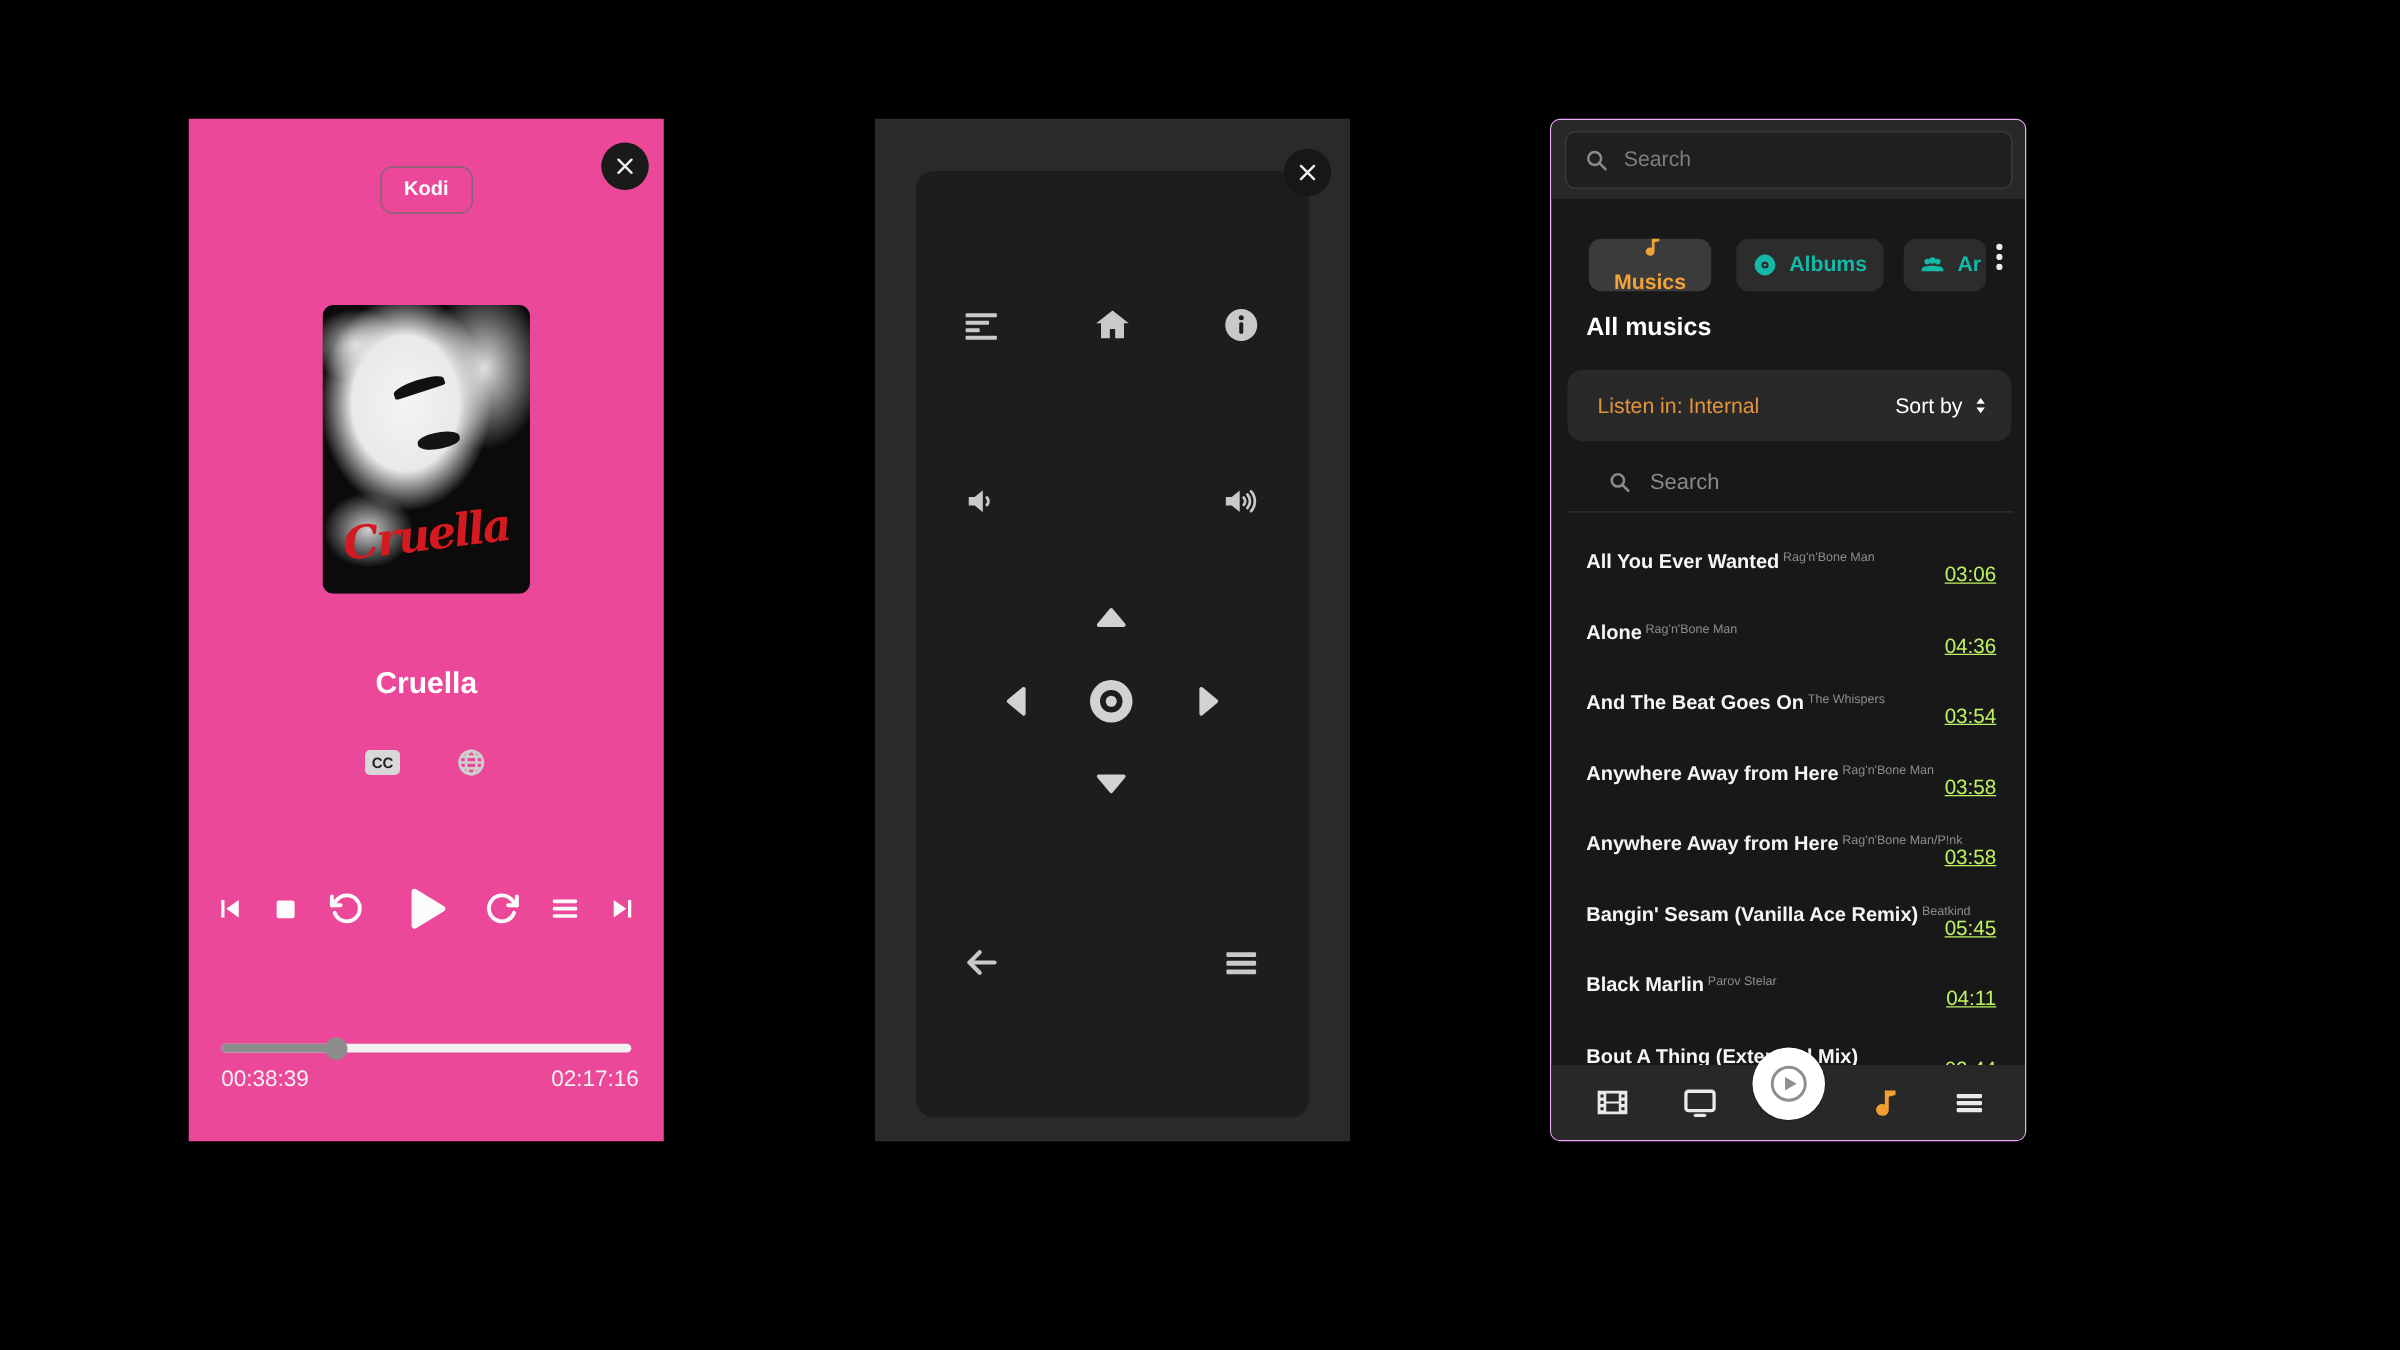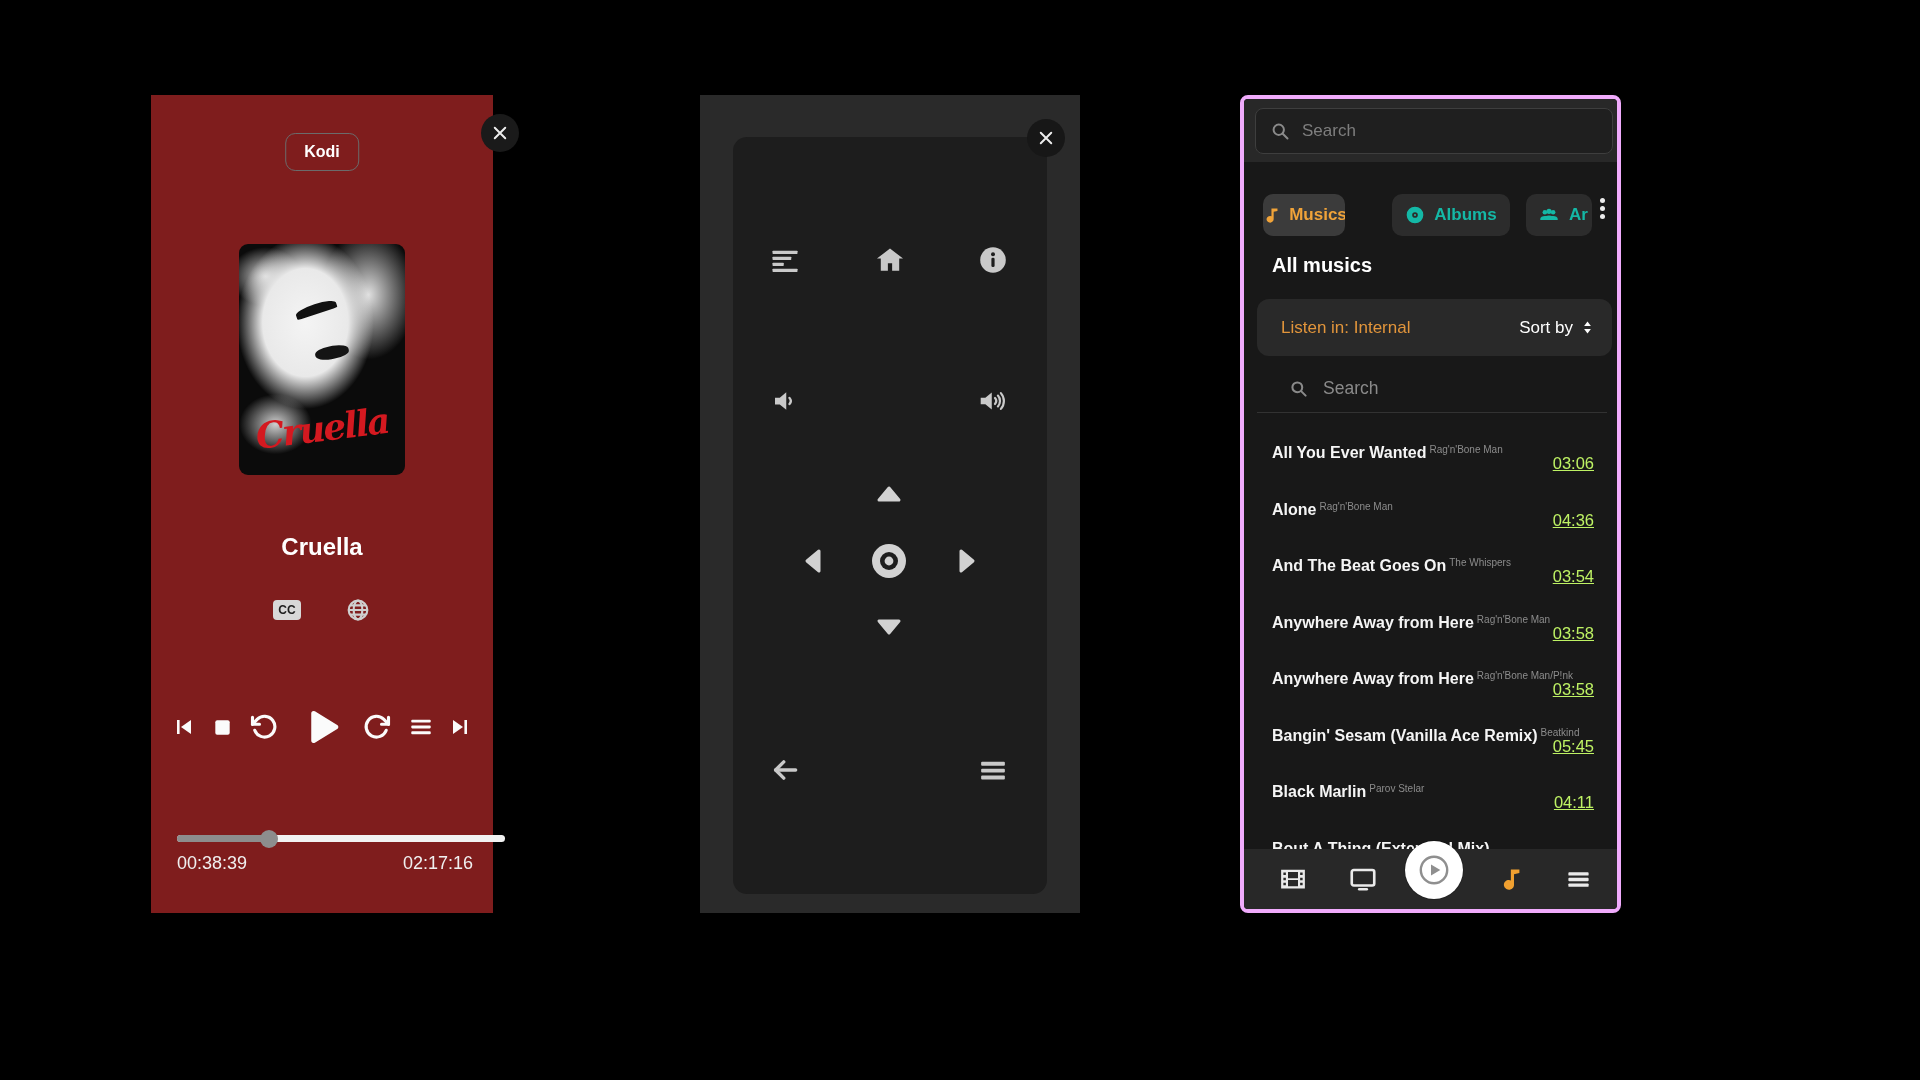--- a/index.html
+++ b/index.html
@@ -2,21 +2,21 @@
 <html><head>
 <meta charset="utf-8">
 <style>
   * { margin:0; padding:0; box-sizing:border-box; }
   html,body { width:1920px; height:1080px; background:#000; overflow:hidden;
               font-family:"Liberation Sans", sans-serif; }
   .stage { position:relative; width:1920px; height:1080px; background:#000; }
   .panel { position:absolute; top:95px; height:818px; }
 
   
-  .player { left:151px; width:342px; background:#7f1d1d; }
+  .player { left:151px; width:380px; background:#ec4899; }
   .chip { position:absolute; top:38px; left:50%; transform:translateX(-50%);
           border:1px solid #6b6b6b; border-radius:10px; padding:9px 18px;
           color:#fff; font-weight:bold; font-size:16px; background:transparent; }
   .close-btn { position:absolute; width:38px; height:38px; border-radius:50%;
                background:#1a1a1a; display:flex; align-items:center; justify-content:center;
                color:#ededed; z-index:4; }
   .player .close-btn { top:19px; left:330px; }
   .poster { position:absolute; top:149px; left:50%; transform:translateX(-50%);
             width:166px; height:231px; border-radius:9px; overflow:hidden;
             background:
@@ -55,21 +55,21 @@
   .remote { left:700px; width:380px; background:#2a2a2a; }
   .remote-inner { position:absolute; left:33px; top:42px; width:314px; height:757px;
             background:#1d1d1d; border-radius:14px; }
   .remote .close-btn { top:24px; left:327px; background:#171717; }
   .r-abs { position:absolute; display:flex; align-items:center; justify-content:center;
             color:#c9c9c9; }
   .dpad-tri { color:#d2d2d2; }
 
   
   .library { left:1240px; width:381px; background:#181818;
-            border:4px solid #f0abfc; border-radius:8px; overflow:hidden; }
+            border:1px solid #f0abfc; border-radius:8px; overflow:hidden; }
   .lib-header { position:absolute; top:0; left:0; right:0; height:63px; background:#282828; }
   .search-box { position:absolute; left:11px; top:9px; width:358px; height:46px;
             background:#1f1f1f; border:1px solid #3e3e3e; border-radius:8px;
             display:flex; align-items:center; padding:0 14px; gap:12px; }
   .search-box input { background:transparent; border:none; outline:none; color:#cfcfcf;
             font-size:17px; width:100%; font-family:inherit; }
   .search-box input::placeholder { color:#7e7e7e; }
   .search-ic { color:#8a8a8a; display:flex; }
   .tabs { position:absolute; top:95px; left:0; right:0; height:42px; }
   .tab { position:absolute; top:0; height:42px; border-radius:10px; background:#2c2c2c;
@@ -306,21 +306,21 @@
           <svg width="20" height="20" viewBox="0 0 24 24" fill="none" stroke="currentColor" stroke-width="2.4" stroke-linecap="round">
               <circle cx="10.5" cy="10.5" r="6.2"></circle>
               <path d="M15.3 15.3 21 21"></path>
             </svg>
         </span>
         <input type="text" placeholder="Search" style="">
       </div>
     </div>
 
     <div class="tabs">
-      <div class="tab active" style="left:19px; width:82px;">
+      <div class="tab active" style="left:30px; width:98px;flex-direction:column;">
         <span>
           <svg width="19" height="19" viewBox="0 0 24 24" fill="currentColor">
               <path d="M13.2 3v9.9a4.2 4.2 0 0 0-1.7-.35c-2.5 0-4.5 1.9-4.5 4.2S9 21 11.5 21s4.5-1.9 4.5-4.2V7.4l4.8-1.1V3z"></path>
             </svg>
         </span>
         <span>Musics</span>
       </div>
       <div class="tab" style="left:148px; width:118px;">
         <span>
           <svg width="20" height="20" viewBox="0 0 24 24" fill="currentColor">

